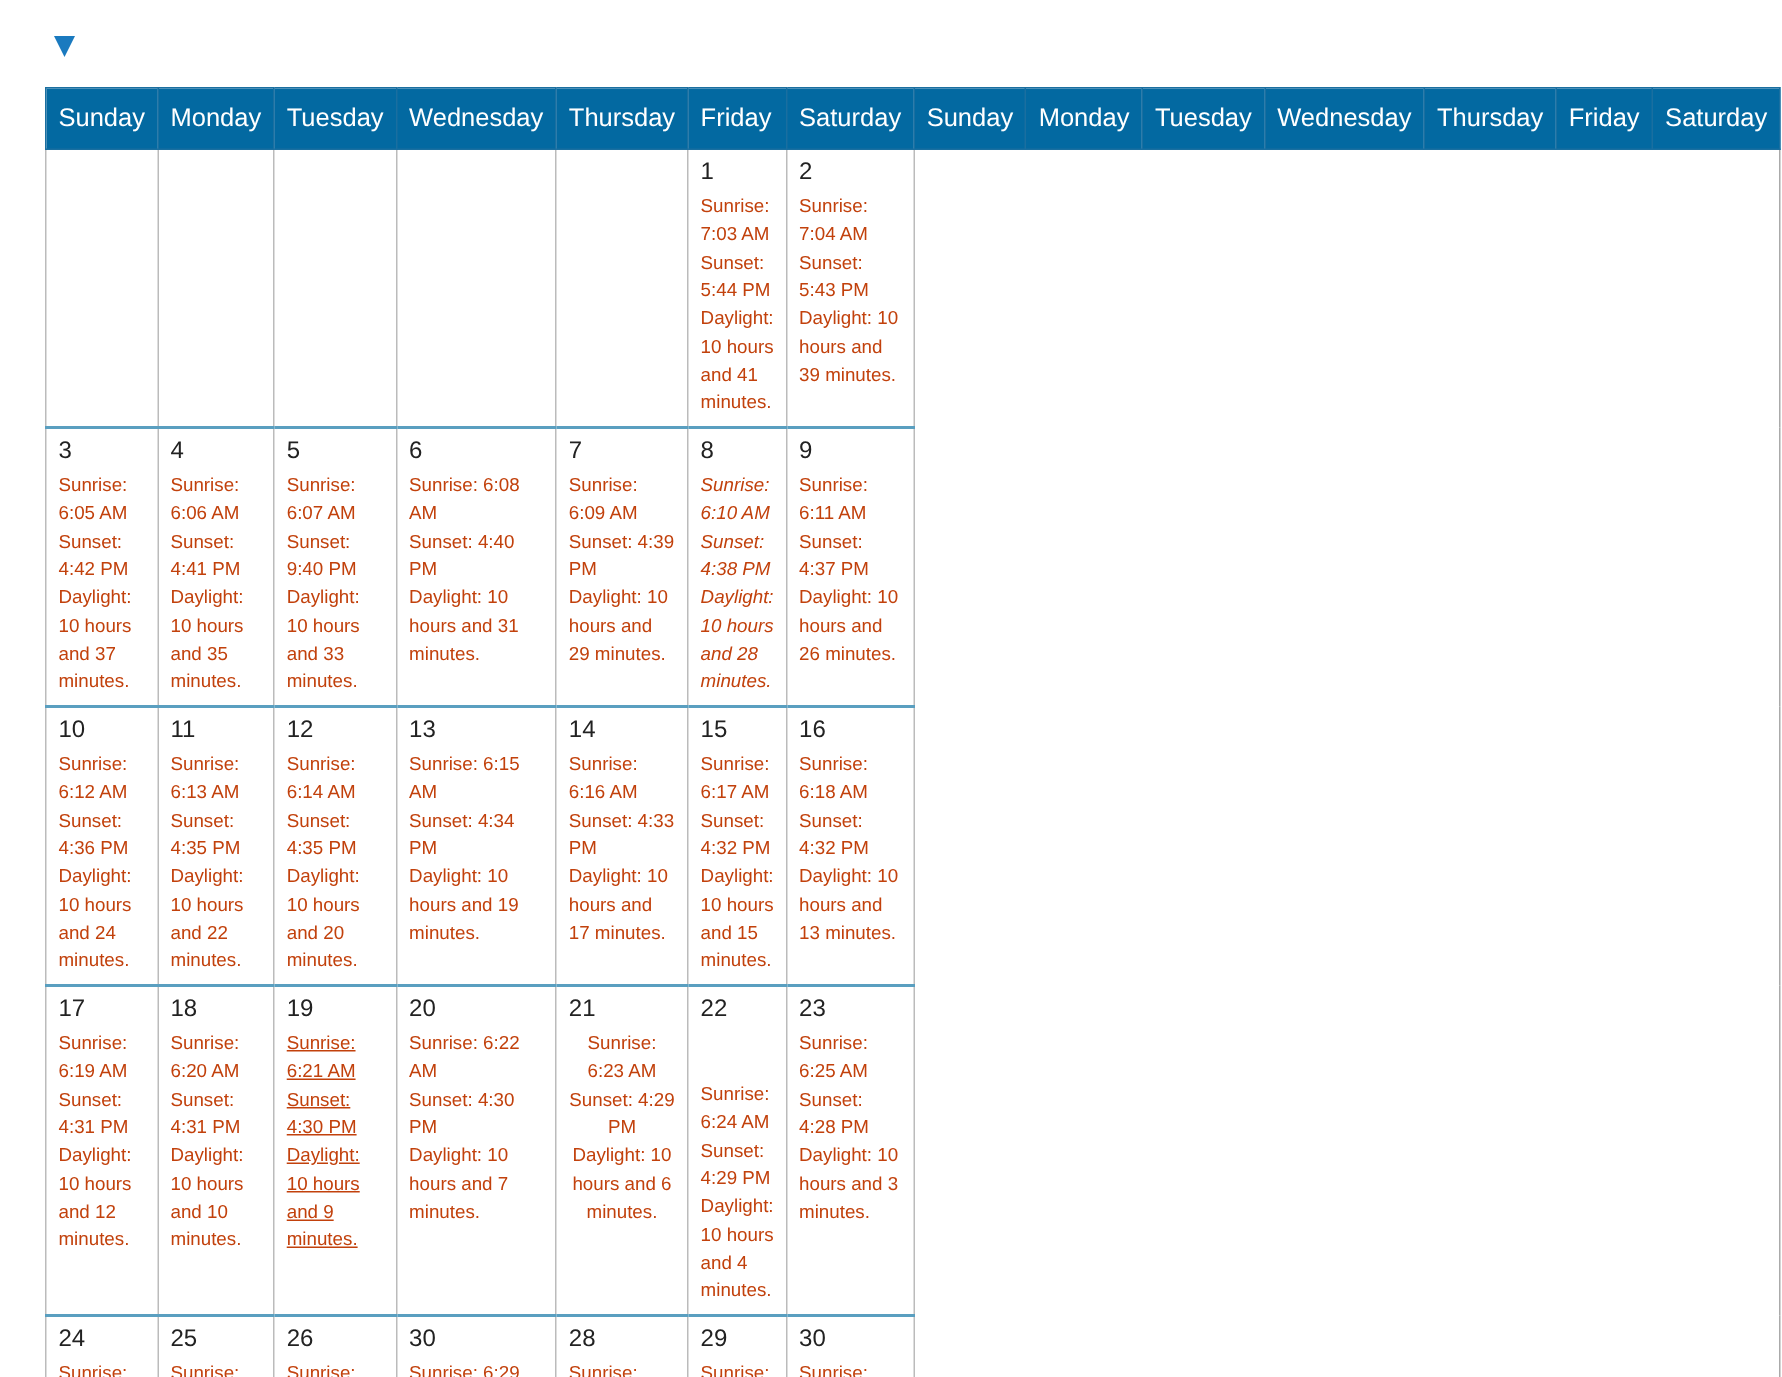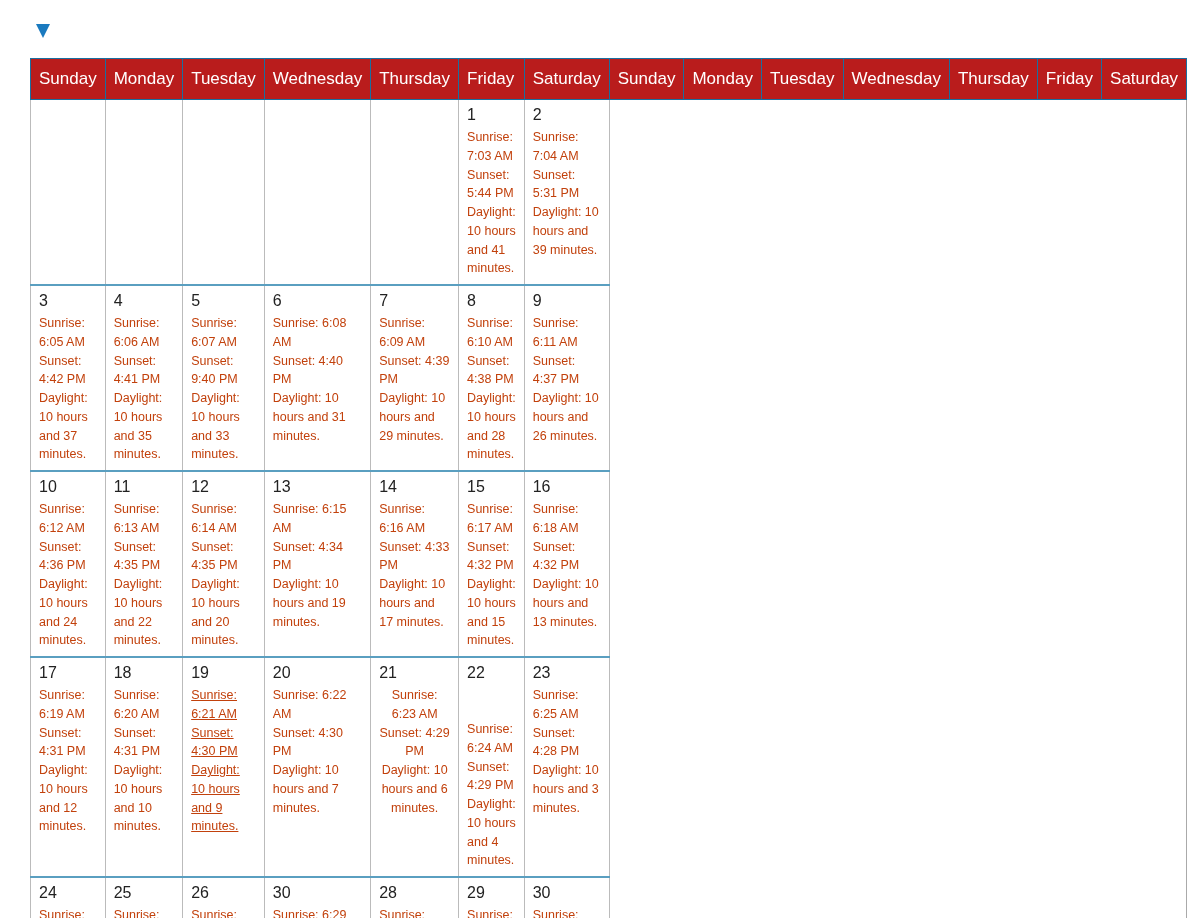--- a/index.html
+++ b/index.html
@@ -44,21 +44,21 @@
       font-size: 20px;
       color: #444;
       margin-top: 4px;
     }
     .calendar-table {
       width: 100%;
       border-collapse: collapse;
       border: 1px solid #aaa;
     }
     .calendar-table th {
-      background-color: #b91c1c;
+      background-color: #0369a1;
       color: #fff;
       font-size: 17px;
       font-weight: normal;
       padding: 10px 8px;
       text-align: left;
       border: 1px solid #1a6fa0;
     }
     .calendar-table td {
       vertical-align: top;
       padding: 6px 8px;
@@ -136,21 +136,21 @@
         <td class="empty-cell"></td>
         <td>
           <span class="day-number">1</span>
           <div class="day-info" style="white-space: pre-line;">Sunrise: 7:03 AM
 Sunset: 5:44 PM
 Daylight: 10 hours and 41 minutes.</div>
         </td>
         <td>
           <span class="day-number">2</span>
           <div class="day-info" style="white-space: pre-line;">Sunrise: 7:04 AM
-Sunset: 5:31 PM
+Sunset: 5:43 PM
 Daylight: 10 hours and 39 minutes.</div>
         </td>
       </tr>
       <tr>
         <td>
           <span class="day-number">3</span>
           <div class="day-info" style="white-space: pre-line;">Sunrise: 6:05 AM
 Sunset: 4:42 PM
 Daylight: 10 hours and 37 minutes.</div>
         </td>
@@ -173,21 +173,21 @@
 Daylight: 10 hours and 31 minutes.</div>
         </td>
         <td>
           <span class="day-number">7</span>
           <div class="day-info" style="white-space: pre-line;">Sunrise: 6:09 AM
 Sunset: 4:39 PM
 Daylight: 10 hours and 29 minutes.</div>
         </td>
         <td>
           <span class="day-number">8</span>
-          <div class="day-info" style="white-space: pre-line;">Sunrise: 6:10 AM
+          <div class="day-info" style="white-space: pre-line; font-style: italic;">Sunrise: 6:10 AM
 Sunset: 4:38 PM
 Daylight: 10 hours and 28 minutes.</div>
         </td>
         <td>
           <span class="day-number">9</span>
           <div class="day-info" style="white-space: pre-line;">Sunrise: 6:11 AM
 Sunset: 4:37 PM
 Daylight: 10 hours and 26 minutes.</div>
         </td>
       </tr>

